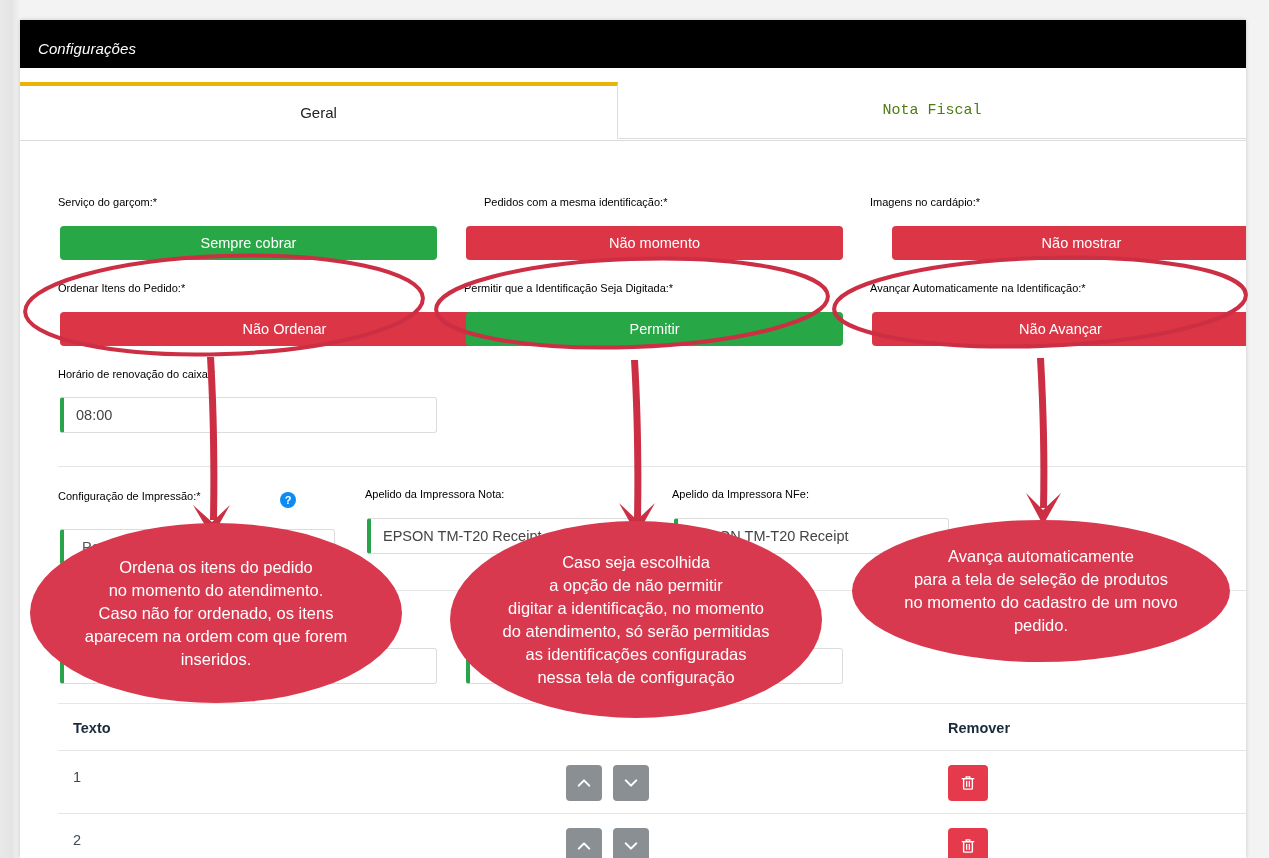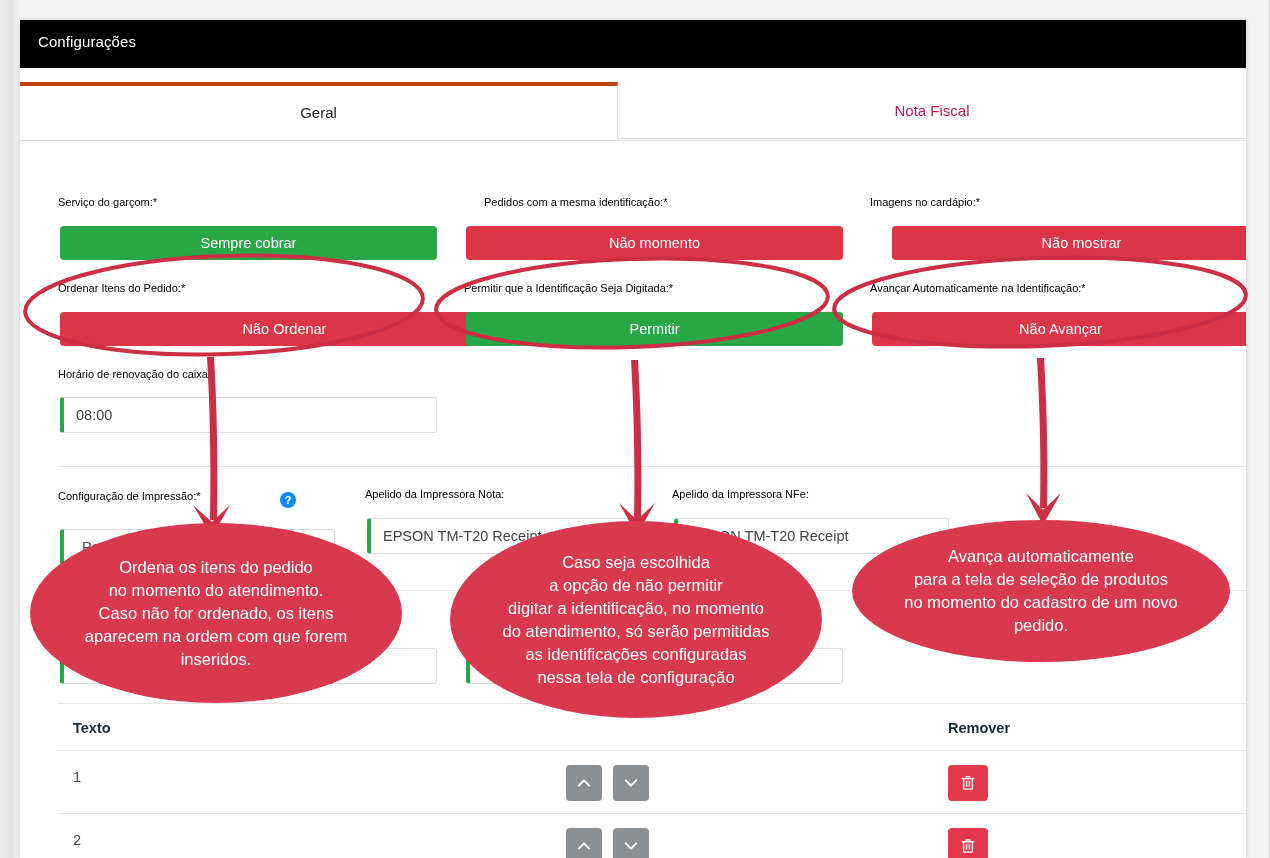--- a/index.html
+++ b/index.html
@@ -21,40 +21,41 @@
     overflow:hidden;
   }
   #scroll-gutter{
     position:absolute;right:0;top:0;width:1px;height:858px;background:#d8d8d8;
   }
   
   #titlebar{
     position:absolute;left:0;top:0;width:1226px;height:48px;background:#000000;
   }
   #titlebar .t{
-    position:absolute;left:18px;top:13px;color:#ffffff;font-size:15px;letter-spacing:.1px;
+    position:absolute;left:18px;top:20px;color:#ffffff;font-size:15px;letter-spacing:.1px;font-style:italic;
   }
   
   #tabs{
     position:absolute;left:0;top:62px;width:1226px;height:58px;
     border-bottom:1px solid #dcdcdc;
   }
   .tab{
     position:absolute;top:0;height:57px;box-sizing:border-box;
     display:flex;align-items:center;justify-content:center;
     font-size:15px;cursor:pointer;
   }
   .tab.active{
     left:0;width:598px;background:#fff;color:#222;
-    border-top:4px solid #c2410c;border-right:1px solid #dcdcdc;
+    border-top:4px solid #eab308;border-right:1px solid #dcdcdc;
     border-bottom:1px solid #fff;
   }
   .tab.inactive{
-    left:598px;width:628px;background:#fff;color:#be185d;
+    left:598px;width:628px;background:#fff;color:#4d7c0f;
     border-bottom:1px solid #dcdcdc;
+    font-family:Liberation Mono, monospace;
   }
   
   #form{
     position:absolute;left:0;top:120px;width:1226px;
   }
   .fld-label{
     position:absolute;font-size:11px;color:#000000;white-space:nowrap;
   }
   .toggle-btn{
     position:absolute;height:34px;box-sizing:border-box;

